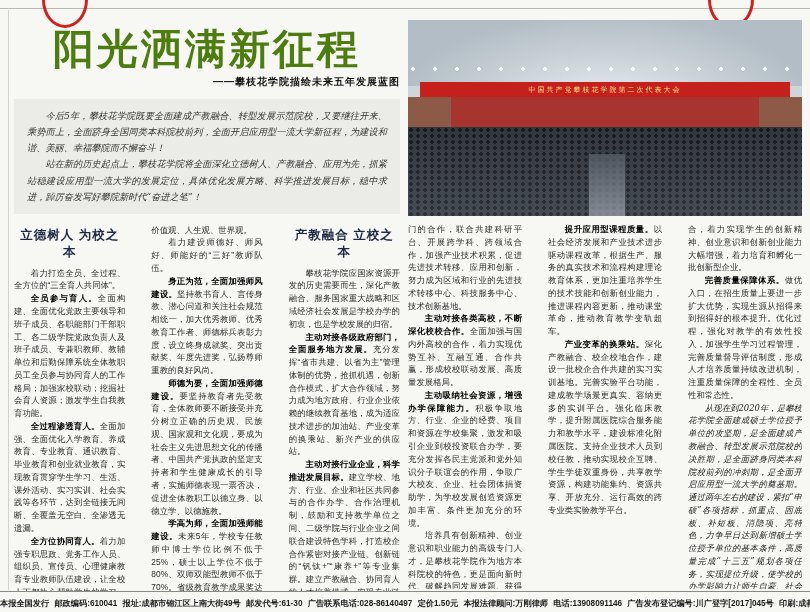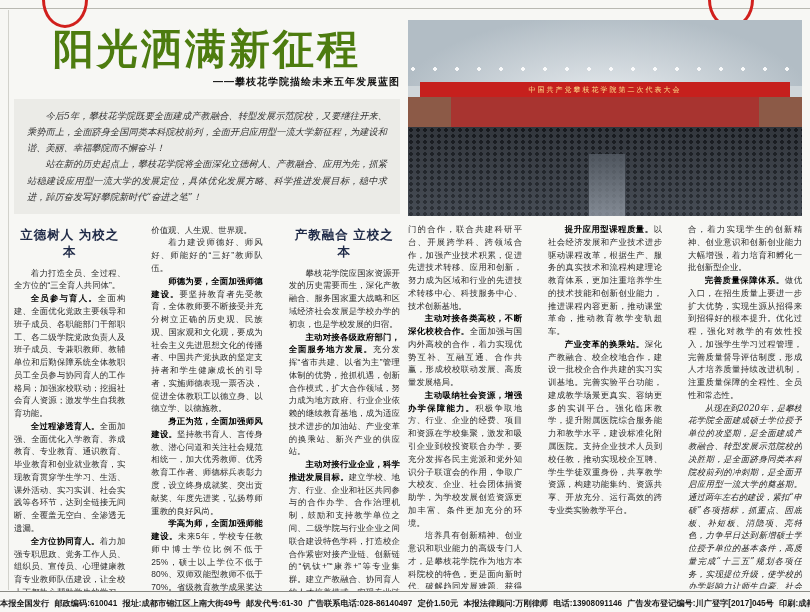--- a/index.html
+++ b/index.html
@@ -86,22 +86,22 @@
           <p class="para"><b class="lead">全员参与育人。</b>全面构建、全面优化党政主要领导和班子成员、各职能部门干部职工、各二级学院党政负责人及班子成员、专兼职教师、教辅单位和后勤保障系统全体教职员工全员参与协同育人的工作格局；加强家校联动；挖掘社会育人资源；激发学生自我教育功能。</p>
           <p class="para"><b class="lead">全过程渗透育人。</b>全面加强、全面优化入学教育、养成教育、专业教育、通识教育、毕业教育和创业就业教育，实现教育贯穿学生学习、生活、课外活动、实习实训、社会实践等各环节，达到全链接无间断、全覆盖无空白、全渗透无遗漏。</p>
           <p class="para"><b class="lead">全方位协同育人。</b>着力加强专职思政、党务工作人员、组织员、宣传员、心理健康教育专业教师队伍建设，让全校上下都热心帮助学生的学习、细致关怀学生的生活、密切关注学生的思想、倾情塑造学生的人格，潜移默化帮助学生形成正确</p>
         </div>
 
     </div>
     <div class="col">
       <div>
           <p class="para cont">价值观、人生观、世界观。</p>
           <p class="para">着力建设师德好、师风好、师能好的“三好”教师队伍。</p>
+          <p class="para"><b class="lead">身正为范，全面加强师风建设。</b>坚持教书育人、言传身教、潜心问道和关注社会规范相统一，加大优秀教师、优秀教育工作者、师德标兵表彰力度，设立终身成就奖、突出贡献奖、年度先进奖，弘扬尊师重教的良好风尚。</p>
           <p class="para"><b class="lead">师德为要，全面加强师德建设。</b>要坚持教育者先受教育，全体教师要不断接受并充分树立正确的历史观、民族观、国家观和文化观，要成为社会主义先进思想文化的传播者、中国共产党执政的坚定支持者和学生健康成长的引导者，实施师德表现一票否决，促进全体教职工以德立身、以德立学、以德施教。</p>
-          <p class="para"><b class="lead">身正为范，全面加强师风建设。</b>坚持教书育人、言传身教、潜心问道和关注社会规范相统一，加大优秀教师、优秀教育工作者、师德标兵表彰力度，设立终身成就奖、突出贡献奖、年度先进奖，弘扬尊师重教的良好风尚。</p>
           <p class="para"><b class="lead">学高为师，全面加强师能建设。</b>未来5年，学校专任教师中博士学位比例不低于25%，硕士以上学位不低于80%、双师双能型教师不低于70%。省级教育教学成果奖达到6项、高水平教学团队达到10个、高水平研究团队达到5个。国家级专家不少于5人、省市学术技术带头人及后备人选、突出贡献专家动态人数长期保持100人左右。力争造就教育家型教师1名、卓越教师2名、骨干教师3名。</p>
         </div>
     </div>
     <div class="col">
       <div>
           <h3 class="col-head">产教融合 立校之本</h3>
           <p class="para">攀枝花学院应国家资源开发的历史需要而生，深化产教融合、服务国家重大战略和区域经济社会发展是学校办学的初衷，也是学校发展的归宿。</p>
           <p class="para"><b class="lead">主动对接各级政府部门，全面服务地方发展。</b>充分发挥“省市共建、以省为主”管理体制的优势，抢抓机遇，创新合作模式，扩大合作领域，努力成为地方政府、行业企业依赖的继续教育基地，成为适应技术进步的加油站、产业变革的换乘站、新兴产业的供应站。</p>
           <p class="para"><b class="lead">主动对接行业企业，科学推进发展目标。</b>建立学校、地方、行业、企业和社区共同参与的合作办学、合作治理机制，鼓励和支持教学单位之间、二级学院与行业企业之间联合建设特色学科，打造校企合作紧密对接产业链、创新链的“钒钛+”“康养+”等专业集群。建立产教融合、协同育人的人才培养模式，实现专业链与产业链、课程内容与职业标准、教学过程与生产过程对接。建立行业企业合作发展平台，引进企业科研、生产基地，建好校企一体、产学研一体的产教融合实验、实训、实习中心。</p>
         </div>

